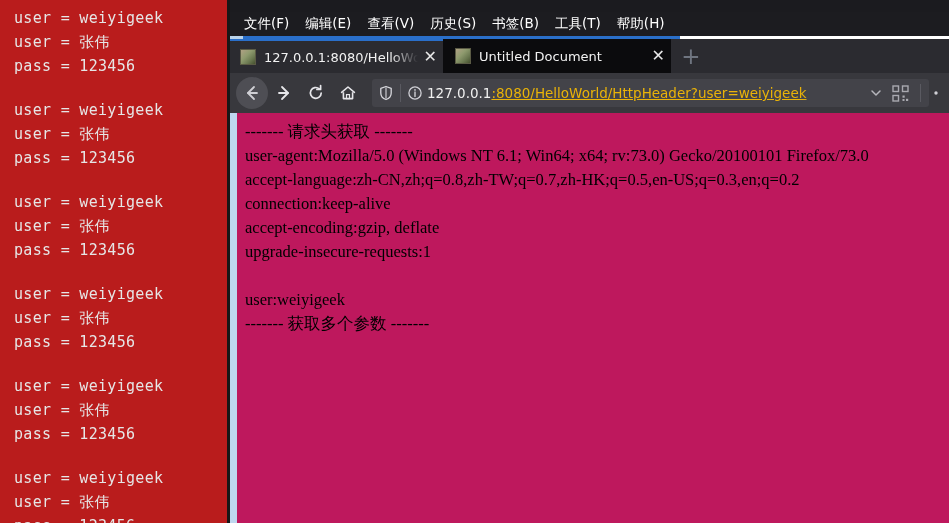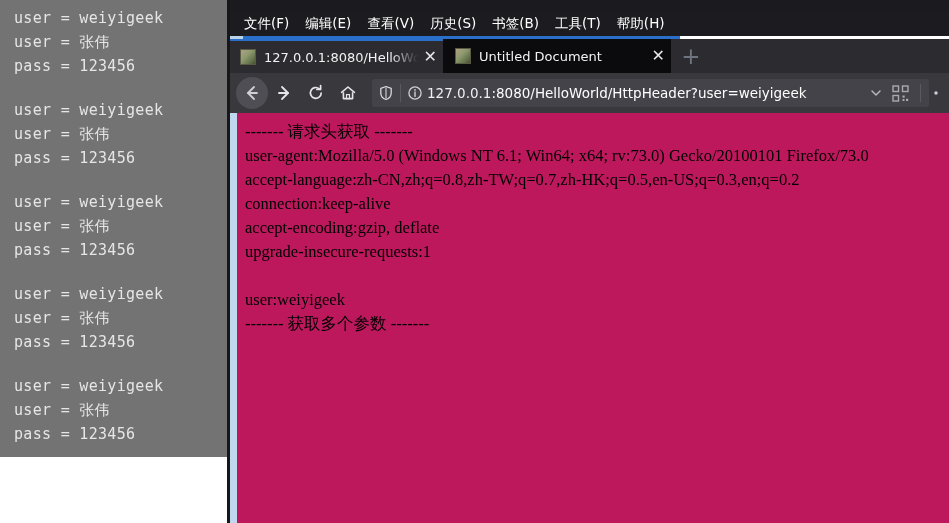--- a/index.html
+++ b/index.html
@@ -13,22 +13,22 @@
     position: relative;
     overflow: hidden;
     font-family: "Liberation Sans", sans-serif;
   }
 
   
   #console-panel {
     position: absolute;
     left: 0; top: 0;
     width: 227px;
-    height: 457px;
-    background: #737373;
+    height: 523px;
+    background: #b91c1c;
     overflow: hidden;
     z-index: 5;
   }
   #console-panel .console-inner {
     padding: 6px 0 0 14px;
   }
   .console-block {
     margin-bottom: 20px;
   }
   .console-line {
@@ -224,21 +224,21 @@
     flex: 1 1 auto;
     color: #f0f0f0;
     font-size: 13.5px;
     font-family: "DejaVu Sans", "Liberation Sans", sans-serif;
     white-space: nowrap;
     overflow: hidden;
     margin-left: 4px;
     -webkit-mask-image: linear-gradient(to right, #000 85%, transparent 100%);
     mask-image: linear-gradient(to right, #000 85%, transparent 100%);
   }
-  #url-text .host-dim { color: #ffffff; }
+  #url-text .host-dim { color: #eab308; text-decoration: underline; }
   .url-icon {
     flex: 0 0 auto;
     display: flex;
     align-items: center;
     justify-content: center;
     cursor: pointer;
   }
 
   
   #page-viewport {

